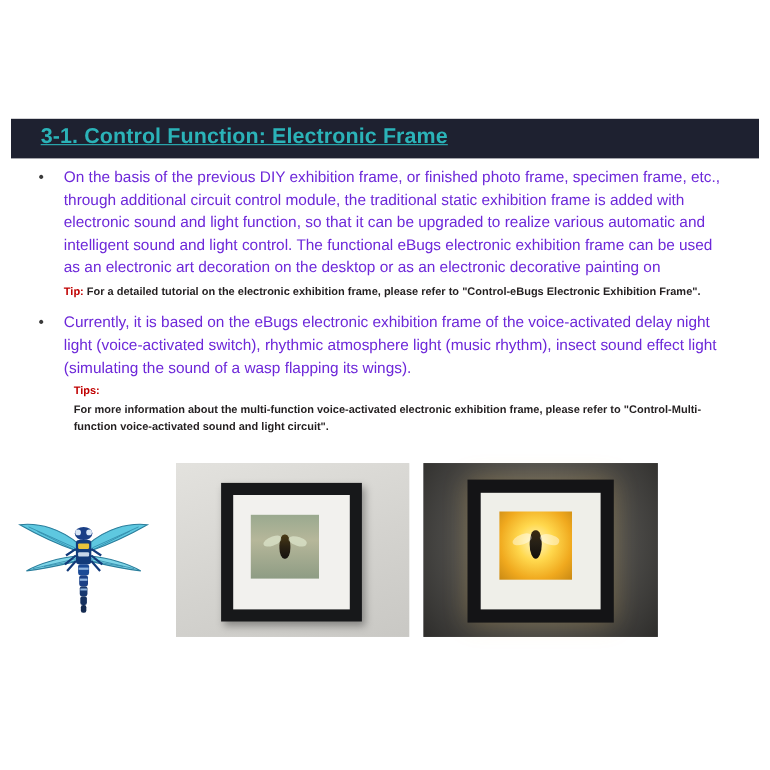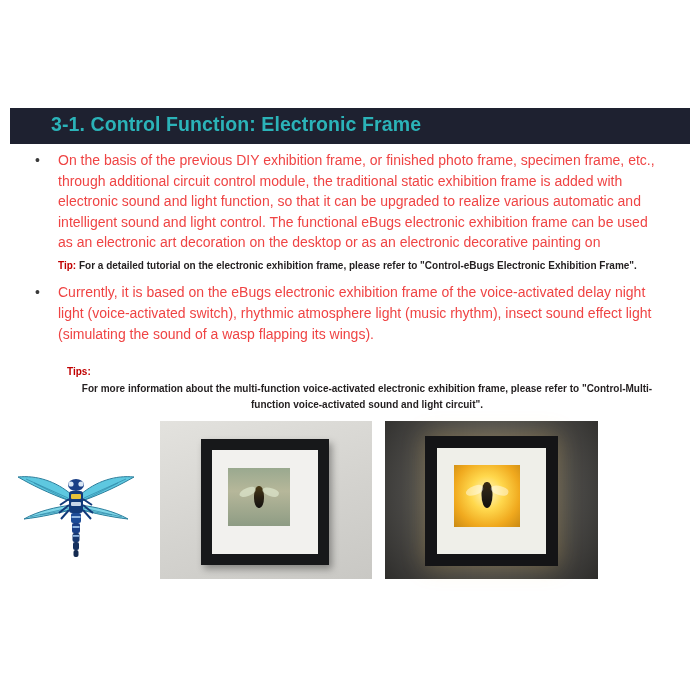--- a/index.html
+++ b/index.html
@@ -25,27 +25,28 @@
   .header-band {
     position: absolute;
     left: 10px;
     top: 108px;
     width: 680px;
     height: 36px;
     background: #1e2130;
   }
   .header-title {
     position: absolute;
-    left: 51px;
+    left: 37px;
     top: 113px;
     font-size: 19.5px;
     font-weight: bold;
     color: #2bb3b8;
     letter-spacing: 0.1px;
     white-space: nowrap;
+    text-decoration: underline;
   }
   
   .body {
     position: absolute;
     left: 33px;
     top: 150px;
     width: 632px;
   }
   .bullet-row {
     display: flex;
@@ -59,41 +60,40 @@
     color: #3a3a3a;
     line-height: 20.5px;
     text-align: left;
     padding-left: 2px;
     box-sizing: border-box;
   }
   .bullet-text {
     flex: 1 1 auto;
     font-size: 14px;
     line-height: 20.6px;
-    color: #ef4444;
+    color: #6d28d9;
   }
   .tip {
     font-size: 10px;
     font-weight: bold;
     line-height: 16.5px;
     color: #231f20;
     margin: 5px 0 8px 25px;
     width: 600px;
   }
   .tip .tip-label {
     color: #c00000;
   }
   .tip.indent2 {
     margin-left: 34px;
-    margin-top: 20px;
+    margin-top: 4px;
   }
   .tip.indent2 .tip-body {
     display: block;
     text-indent: 0;
-    text-align: center;
   }
   .tip-body {
     color: #231f20;
   }
   
   .images {
     position: absolute;
     left: 0;
     top: 421px;
     width: 700px;

